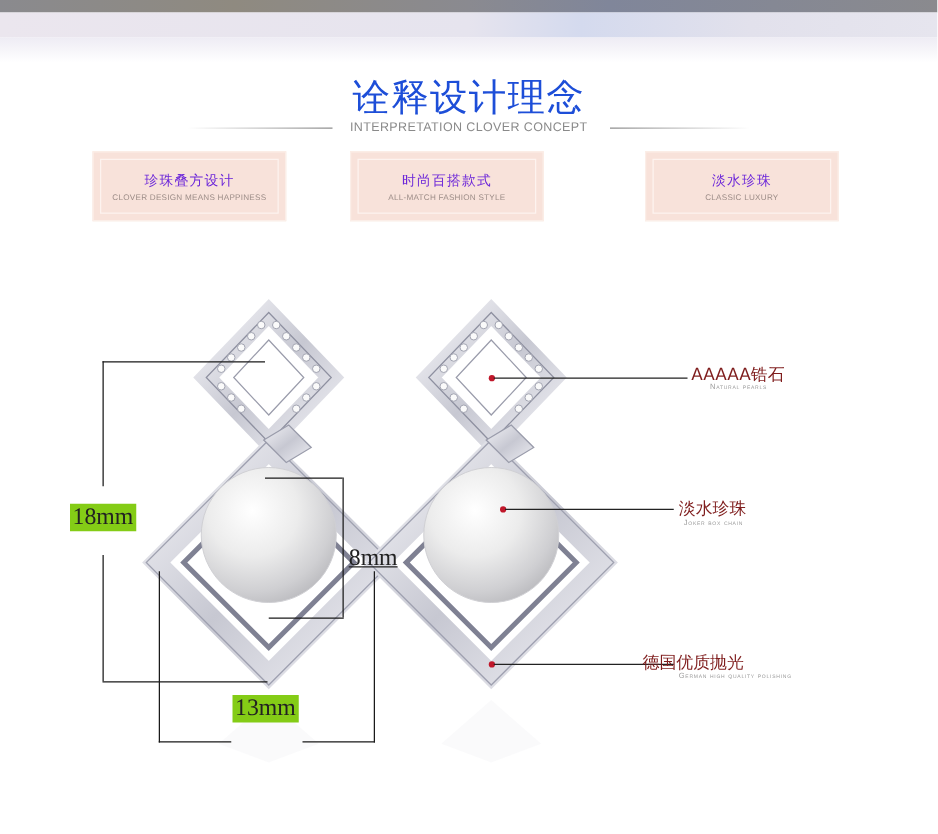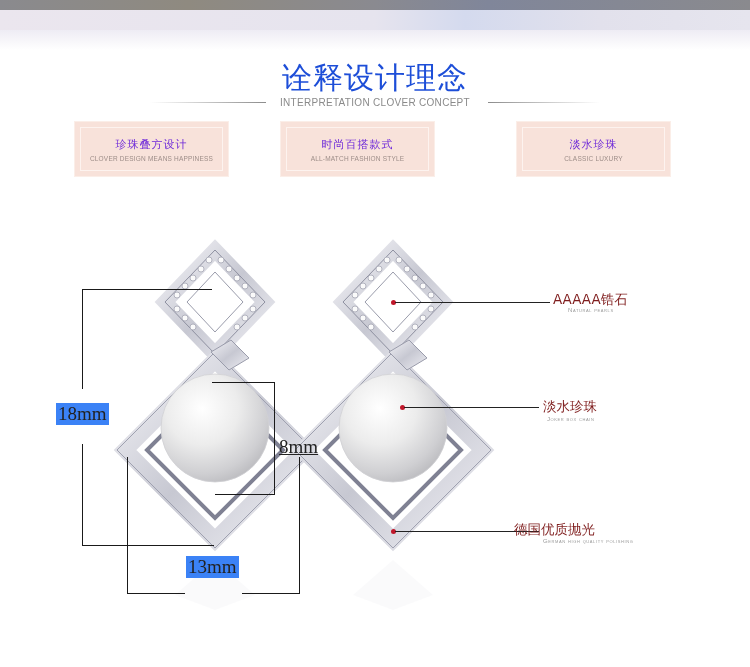--- a/index.html
+++ b/index.html
@@ -25,21 +25,21 @@
     border:1px solid #fbeee8; }
   .card .inner { position:absolute; left:5px; top:5px; right:5px; bottom:5px;
     border:1px solid #fdf3ef; display:flex; flex-direction:column; align-items:center; justify-content:center; }
   .card .cn { font-family:"DejaVu Sans",sans-serif; font-size:11px; color:#6d28d9; letter-spacing:1px; }
   .card .en { font-size:6.5px; color:#9d8d88; margin-top:3px; letter-spacing:0.2px; }
   .card.c1 { left:74px; }
   .card.c2 { left:280px; }
   .card.c3 { left:516px; }
 
   .dim-line { position:absolute; background:#1a1a1a; }
-  .dim-label { position:absolute; font-family:"Liberation Serif","DejaVu Serif",serif; font-size:19px; color:#222; background:#3b82f6; padding:0 2px; }
+  .dim-label { position:absolute; font-family:"Liberation Serif","DejaVu Serif",serif; font-size:19px; color:#222; background:#84cc16; padding:0 2px; }
 
   .callout-line { position:absolute; height:1px; background:#222; }
   .callout-dot { position:absolute; width:5px; height:5px; border-radius:50%; background:#c0172a; }
   .callout-cn { position:absolute; font-family:"DejaVu Sans",sans-serif; font-size:13.5px; color:#7f1d1d; }
   .callout-en { position:absolute; font-size:6px; color:#9a9a9a; letter-spacing:0.6px; font-variant:small-caps; }
 
   svg { position:absolute; overflow:visible; }
 </style>
 </head>
 <body>

